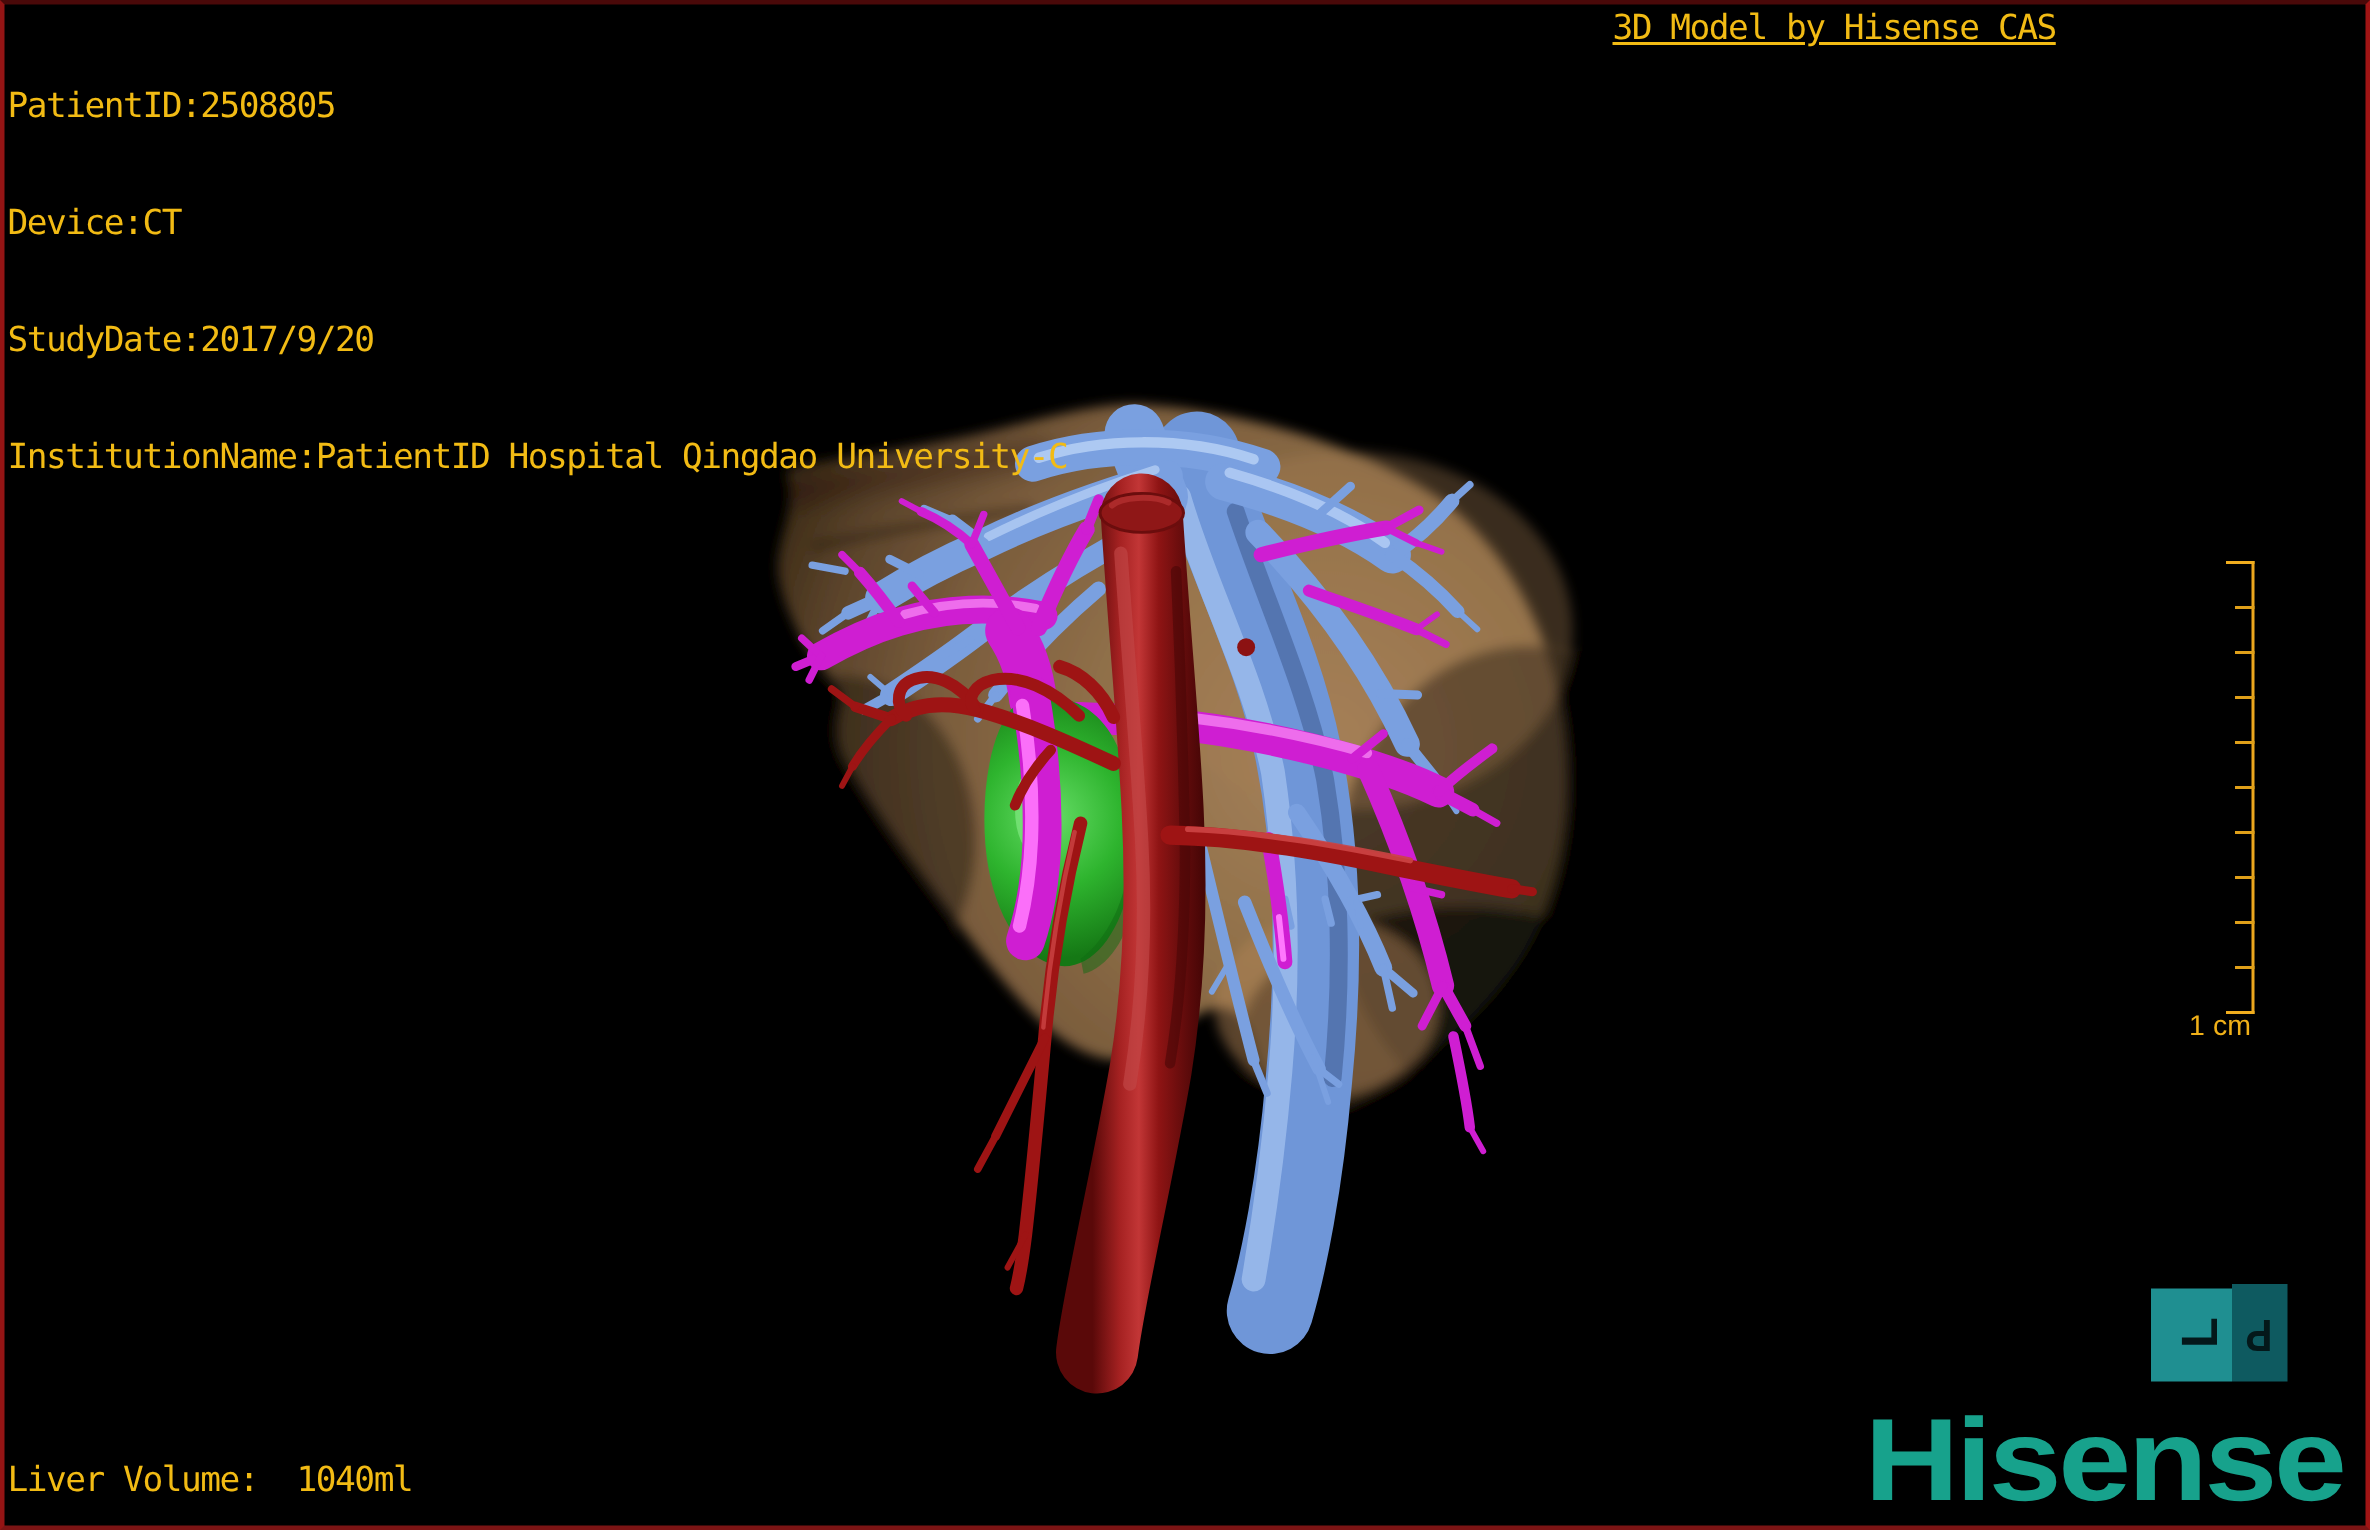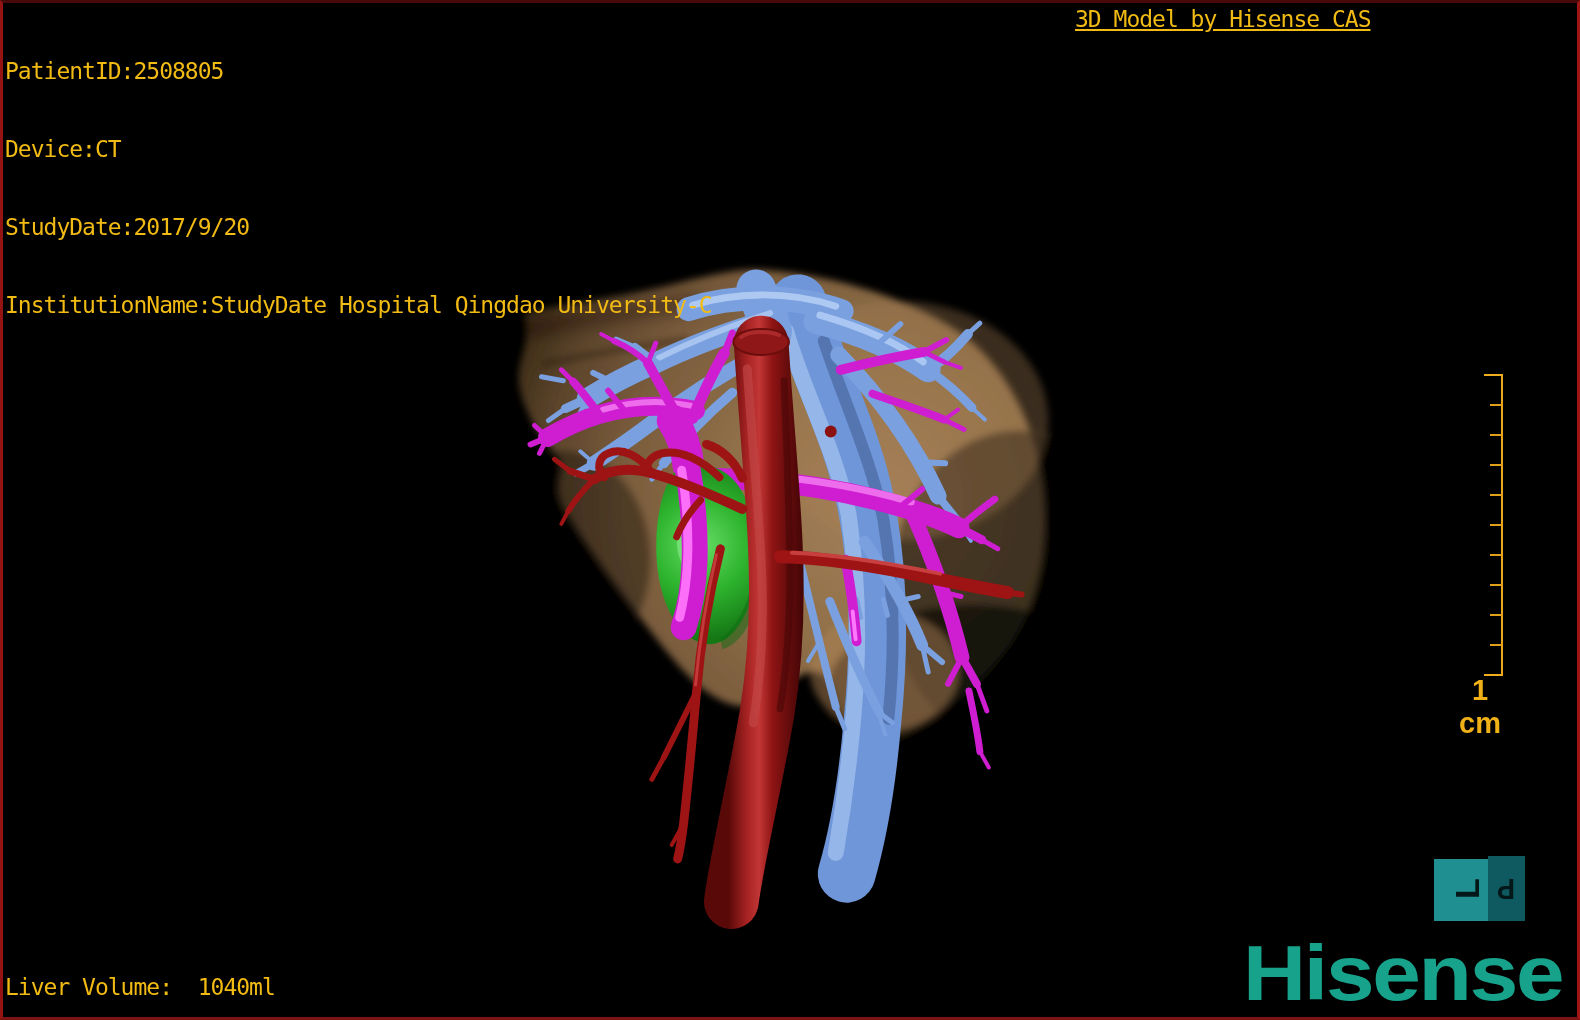--- a/index.html
+++ b/index.html
@@ -27,21 +27,21 @@
   .model-svg { position:absolute; left:0; top:0; }
 
   
   .scale-bar { position:absolute; left:1479px; top:371px; width:21px; height:302px; }
   .sb-line { position:absolute; right:0; top:0; width:2px; height:100%; background:#eda71d; }
   .sb-tick { position:absolute; right:0; height:2px; width:13px; background:#e0a019; }
   .sb-tick.end { width:19px; background:#f0ad1e; }
   .scale-label {
     position:absolute; left:1444px; top:671px; width:66px;
     text-align:center; color:#f0b018;
-    font-family:"Liberation Sans",sans-serif; font-weight:bold; font-size:29px;
+    font-family:"Liberation Sans",sans-serif; font-weight:normal; font-size:19px;
   }
 
   
   .ori-cube { position:absolute; left:1431px; top:853px; width:92px; height:66px; }
   .ori-front {
     position:absolute; left:0; top:3px; width:54px; height:62px;
     background:#1f8f91; display:flex; align-items:center; justify-content:center;
   }
   .ori-front .glyph {
     transform:rotate(-90deg) translate(2px,6px);
@@ -264,21 +264,21 @@
       <path stroke-width="5" d="M 663 759 L 651 781"></path>
       <path stroke-width="4" d="M 683 825 L 671 847"></path>
       <path stroke="#cc4444" stroke-width="3" opacity="0.8" d="M 716 555 C 706 598 699 642 695 686"></path>
     </g>
   </svg>
 
   <div class="osd patient-info">
     <div>PatientID:2508805</div>
     <div>Device:CT</div>
     <div>StudyDate:2017/9/20</div>
-    <div>InstitutionName:StudyDate Hospital Qingdao University-C</div>
+    <div>InstitutionName:PatientID Hospital Qingdao University-C</div>
   </div>
 
   <div class="osd watermark">3D Model by Hisense CAS</div>
 
   <div class="osd liver-volume">Liver Volume:  1040ml</div>
 
   <div class="scale-bar">
     <div class="sb-line"></div>
     <div class="sb-tick end" style="top:0"></div>
     <div class="sb-tick" style="top:30px"></div>

